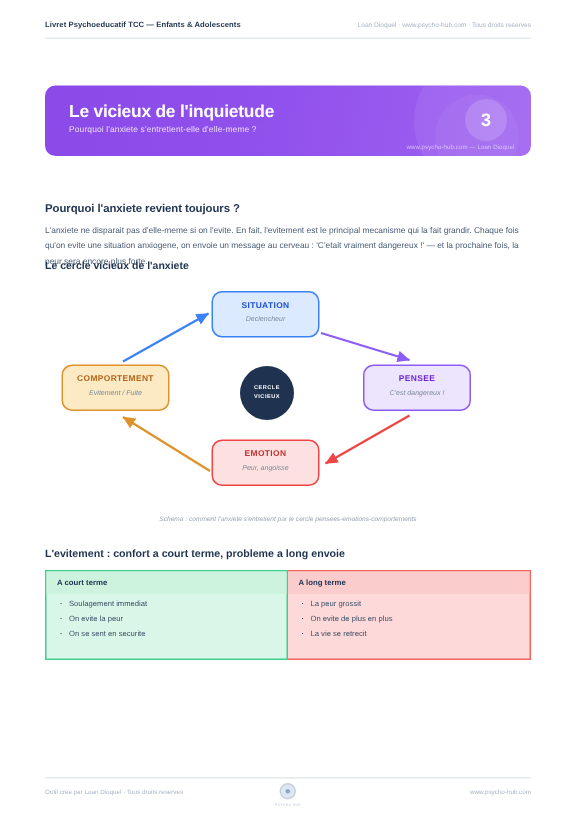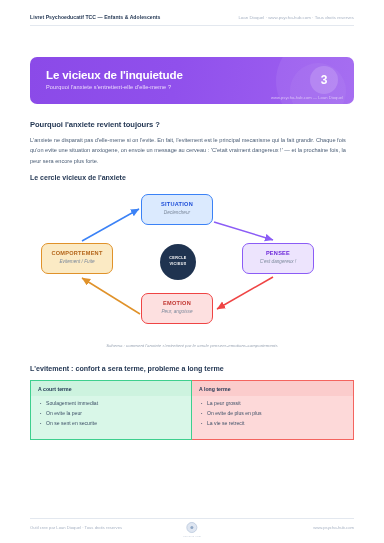--- a/index.html
+++ b/index.html
@@ -108,21 +108,21 @@
     justify-content: center;
     font-size: 12px;
     font-weight: bold;
     color: #ffffff;
   }
 
   
   .intro {
     position: absolute;
     left: 30px;
-    top: 120px;
+    top: 134px;
     width: 324px;
   }
   .intro h2 {
     margin: 0 0 6px 0;
     font-size: 7.6px;
     font-weight: bold;
     color: #1f3350;
     letter-spacing: -.05px;
   }
   .intro p {
@@ -400,21 +400,21 @@
   </div>
 
   <div class="hub">
     <span>CERCLE</span>
     <span>VICIEUX</span>
   </div>
 </div>
 
 <div class="diagram-caption">Schema : comment l'anxiete s'entretient par le cercle pensees-emotions-comportements</div>
 
-<div class="compare-title">L'evitement : confort a sera terme, probleme a long terme</div>
+<div class="compare-title">L'evitement : confort a court terme, probleme a long envoie</div>
 
 <div class="compare">
   <div class="panel panel-green">
     <div class="phead">A court terme</div>
     <ul>
       <li>Soulagement immediat</li>
       <li>On evite la peur</li>
       <li>On se sent en securite</li>
     </ul>
   </div>

